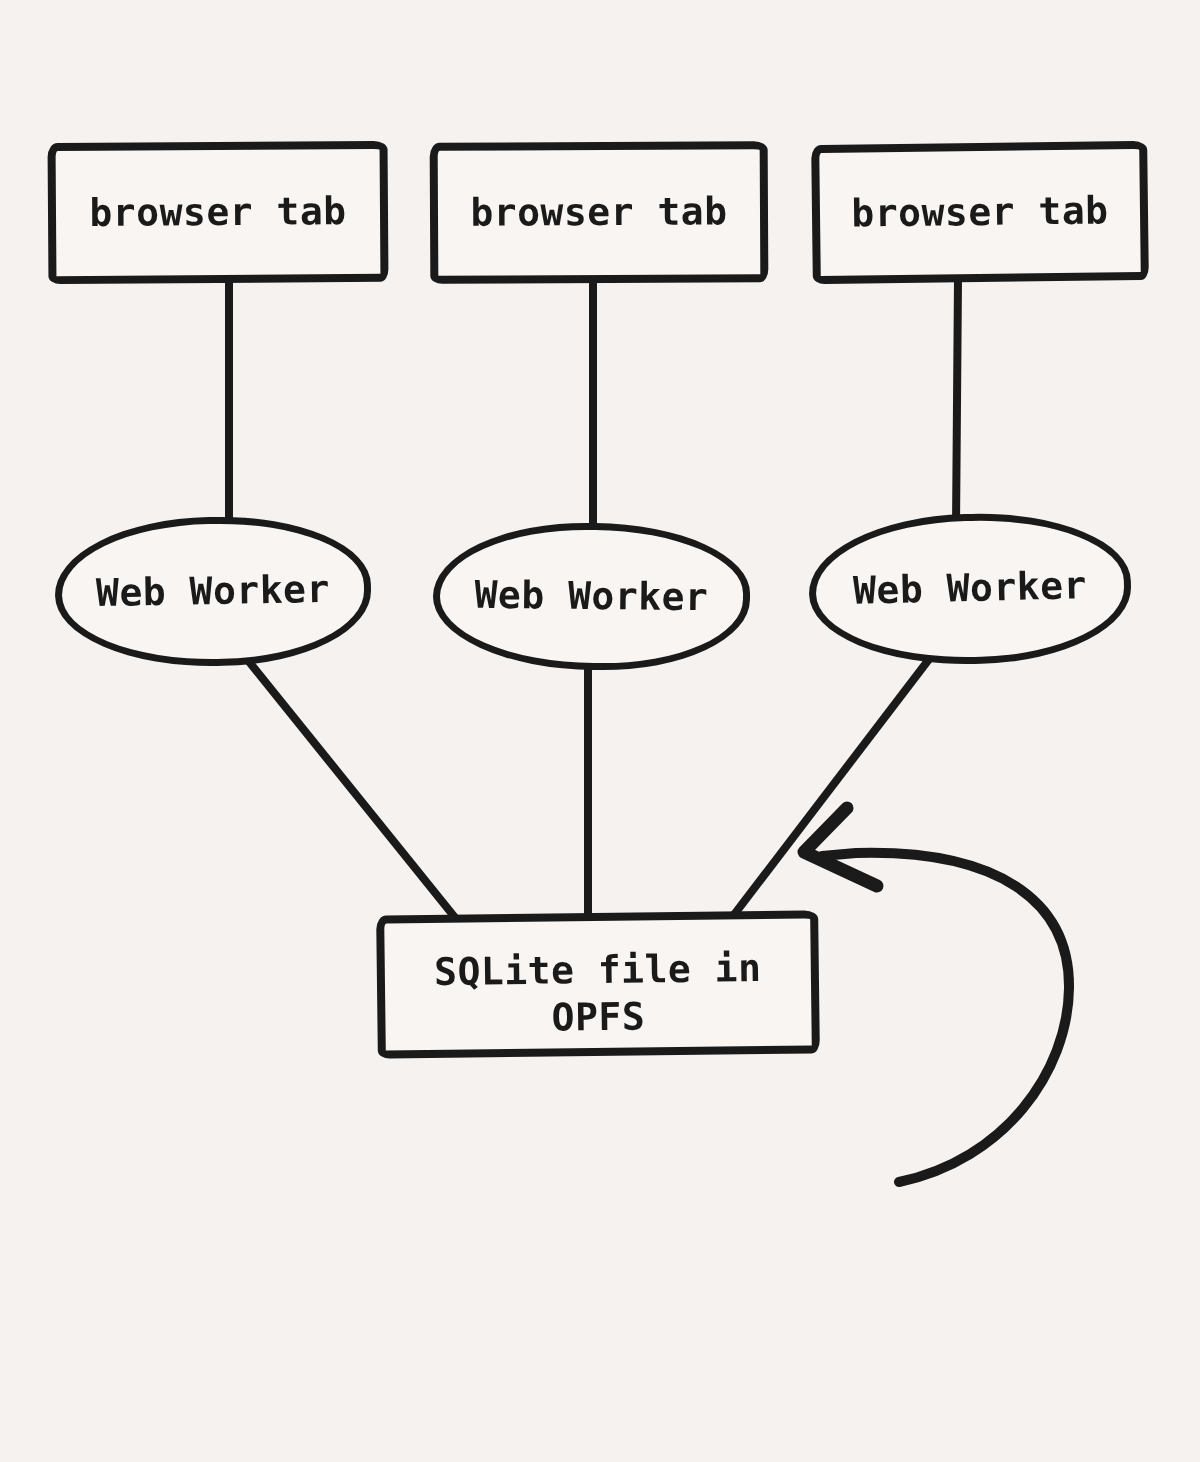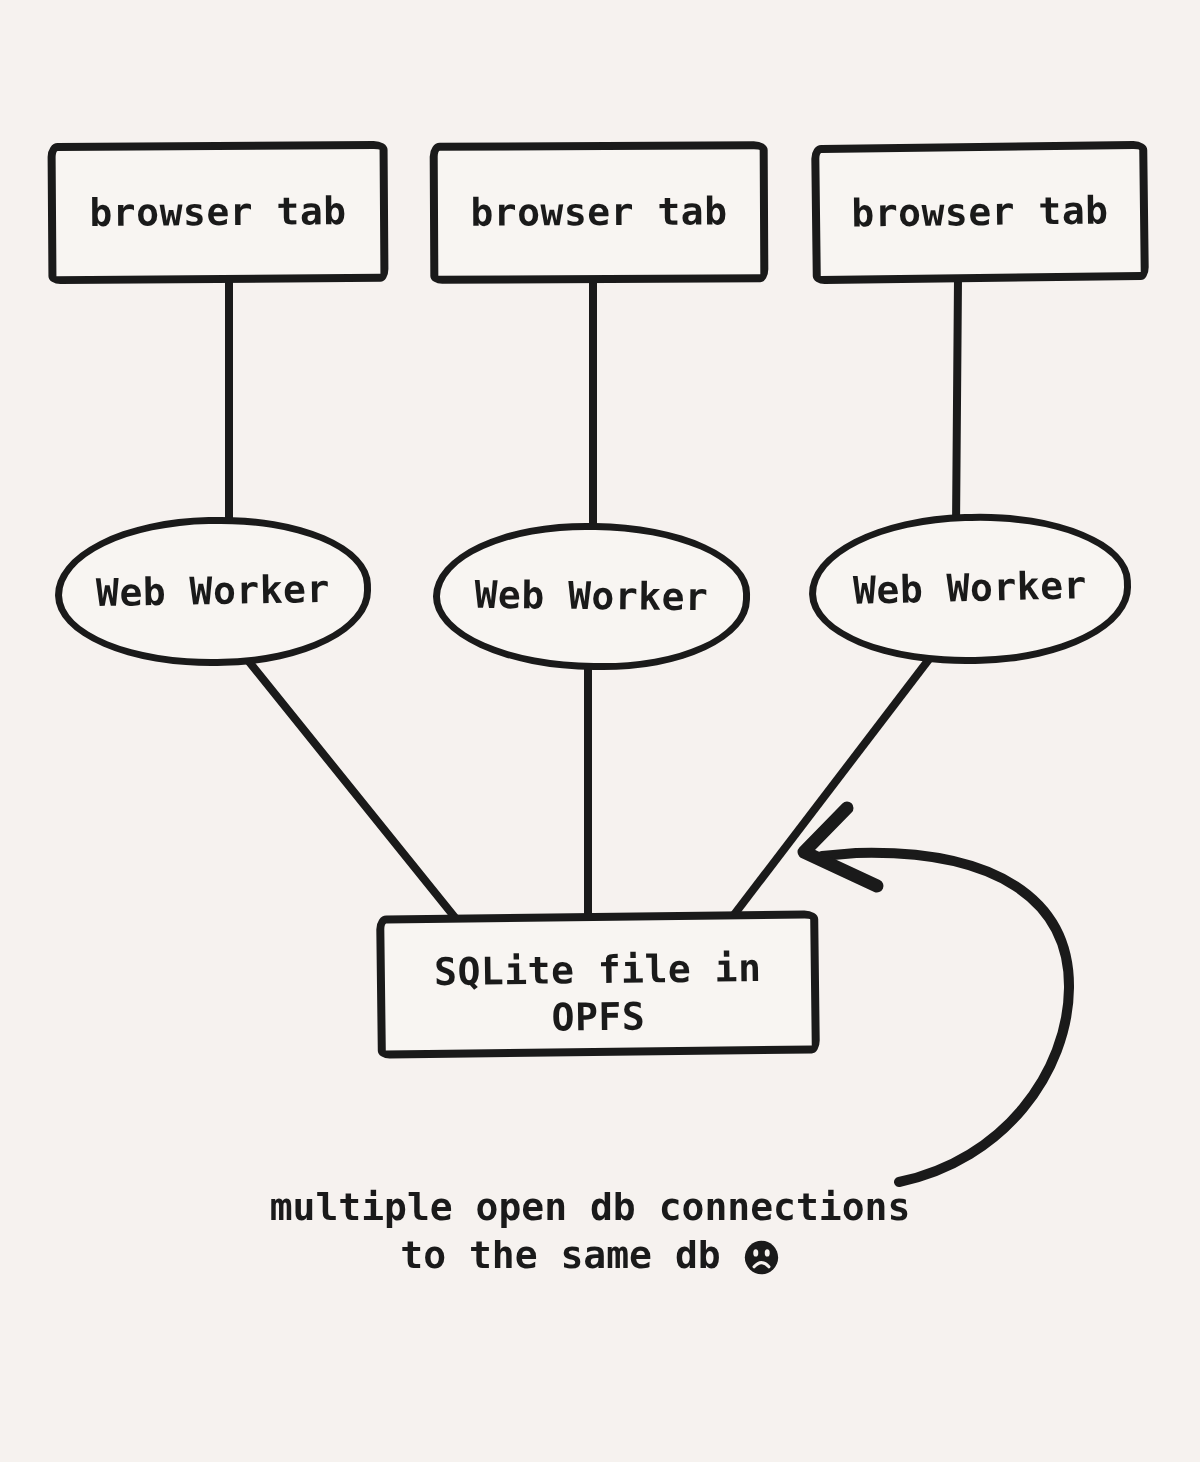--- a/index.html
+++ b/index.html
@@ -96,26 +96,14 @@
   </div>
   <div class="node ellipse worker3">
     <span>Web Worker</span>
   </div>
 
   <div class="node rect sqlite">
     <span>SQLite file in</span>
     <span>OPFS</span>
   </div>
 
-  <div class="caption">
-    <div>multiple open db connections</div>
-    <div class="row2">
-      <span>to the same db</span>
-      <svg class="emoji" viewBox="-20 -20 40 40">
-        <circle cx="0" cy="0" r="18" fill="currentColor" style="color:var(--ink)"></circle>
-        <ellipse cx="-6.2" cy="-5" rx="2.7" ry="4" fill="var(--bg)"></ellipse>
-        <ellipse cx="6.2" cy="-5" rx="2.7" ry="4" fill="var(--bg)"></ellipse>
-        <path d="M -8 10 Q 0 1 8 10" stroke="var(--bg)" stroke-width="3.4" fill="none" stroke-linecap="round"></path>
-      </svg>
-    </div>
-  </div>
 
 </div>
 
 </body></html>

